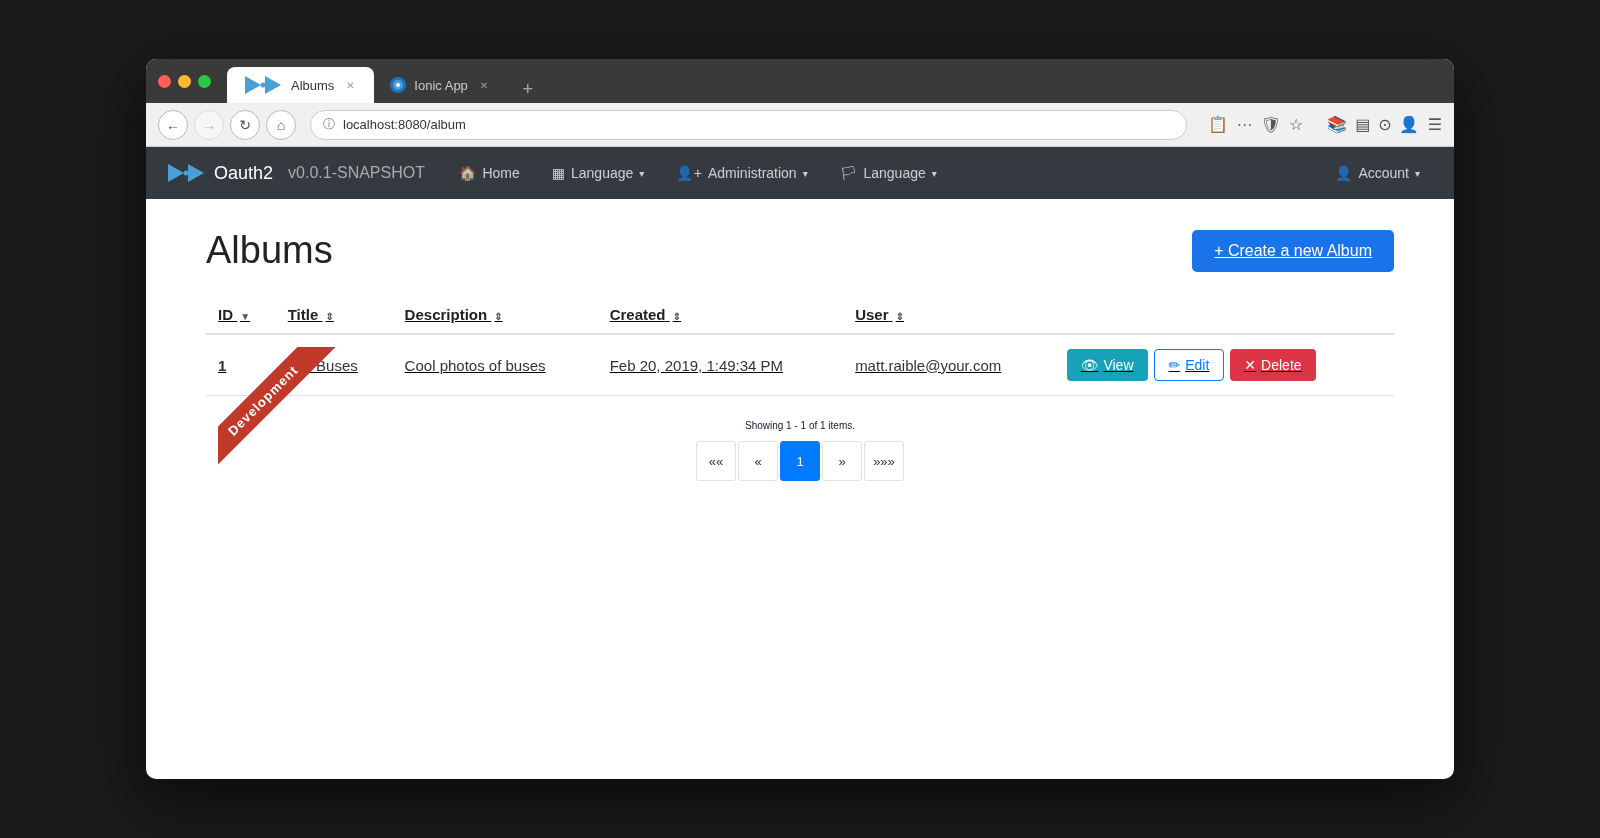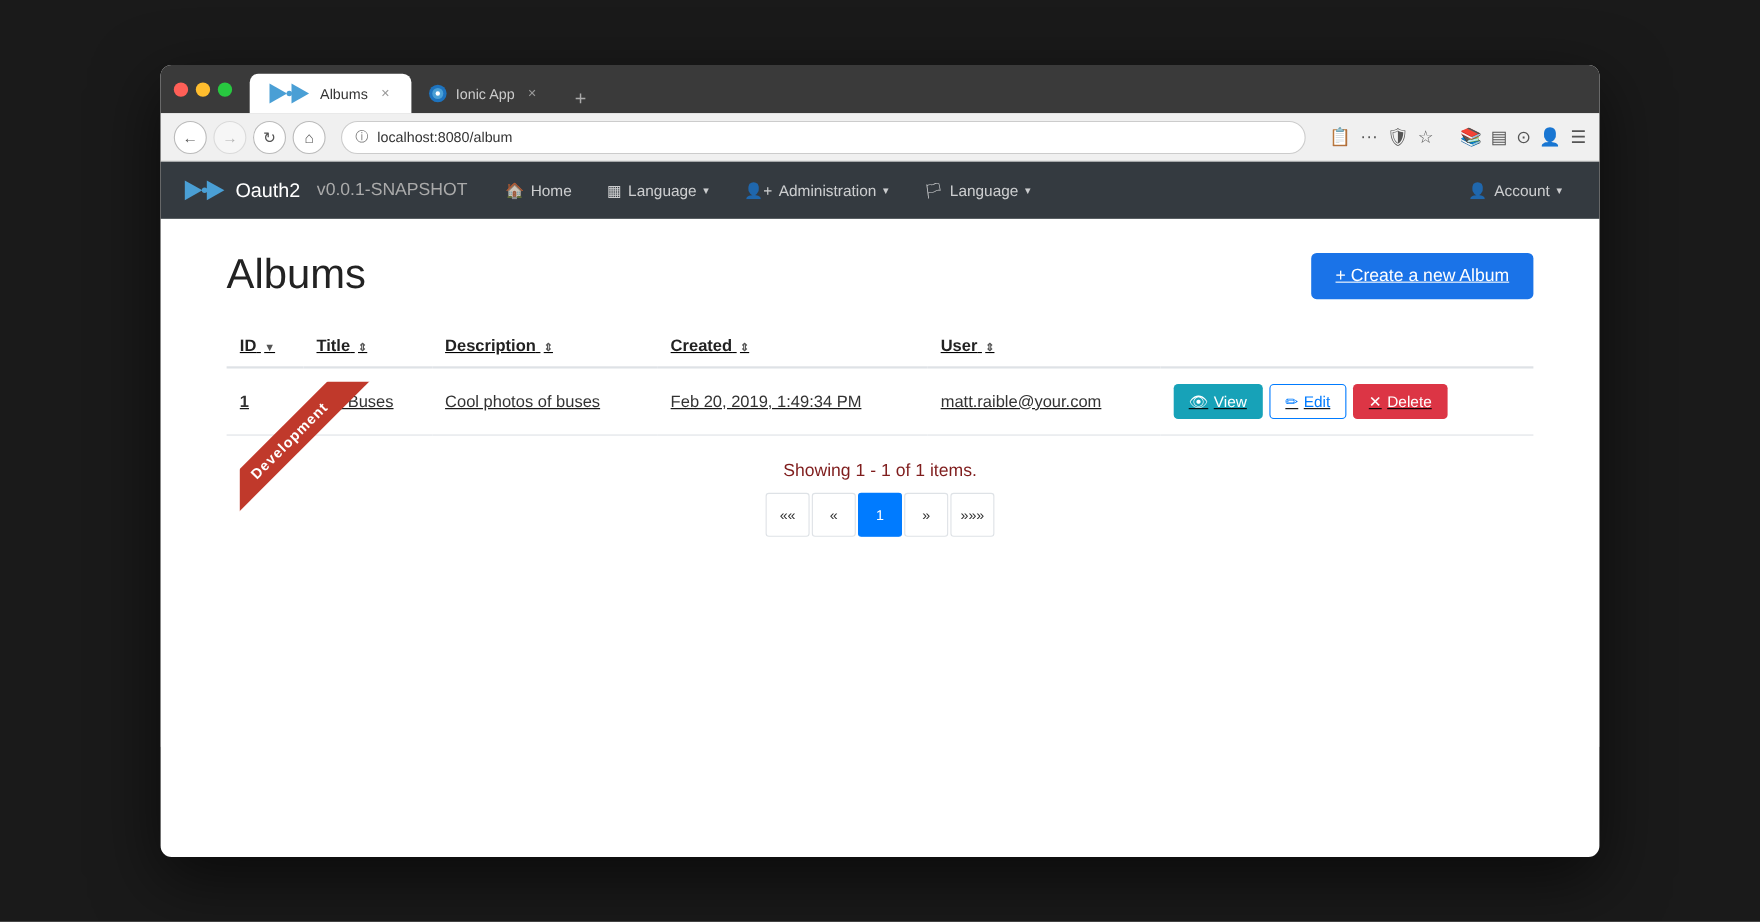--- a/index.html
+++ b/index.html
@@ -184,21 +184,21 @@
     td { padding: 14px 12px; font-size: 15px; color: #333; }
     td.id-col { font-weight: 700; }
 
     .action-btns { display: flex; gap: 6px; }
     .btn-view { background: #17a2b8; color: #fff; border: none; padding: 7px 14px; border-radius: 4px; font-size: 14px; cursor: pointer; display: flex; align-items: center; gap: 5px; }
     .btn-edit { background: #fff; color: #007bff; border: 1px solid #007bff; padding: 7px 14px; border-radius: 4px; font-size: 14px; cursor: pointer; display: flex; align-items: center; gap: 5px; }
     .btn-delete { background: #dc3545; color: #fff; border: none; padding: 7px 14px; border-radius: 4px; font-size: 14px; cursor: pointer; display: flex; align-items: center; gap: 5px; }
 
     
     .pagination-container { text-align: center; margin-top: 24px; }
-    .pagination-info { font-size: 16px; color: #7f1d1d; margin-bottom: 10px; }
+    .pagination-info { font-size: 10px; color: #0f172a; margin-bottom: 10px; }
     .pagination { display: inline-flex; gap: 2px; }
     .page-btn {
       width: 40px; height: 40px;
       border: 1px solid #dee2e6;
       background: #fff;
       color: #333;
       font-size: 13px;
       cursor: pointer;
       display: flex; align-items: center; justify-content: center;
       border-radius: 3px;

